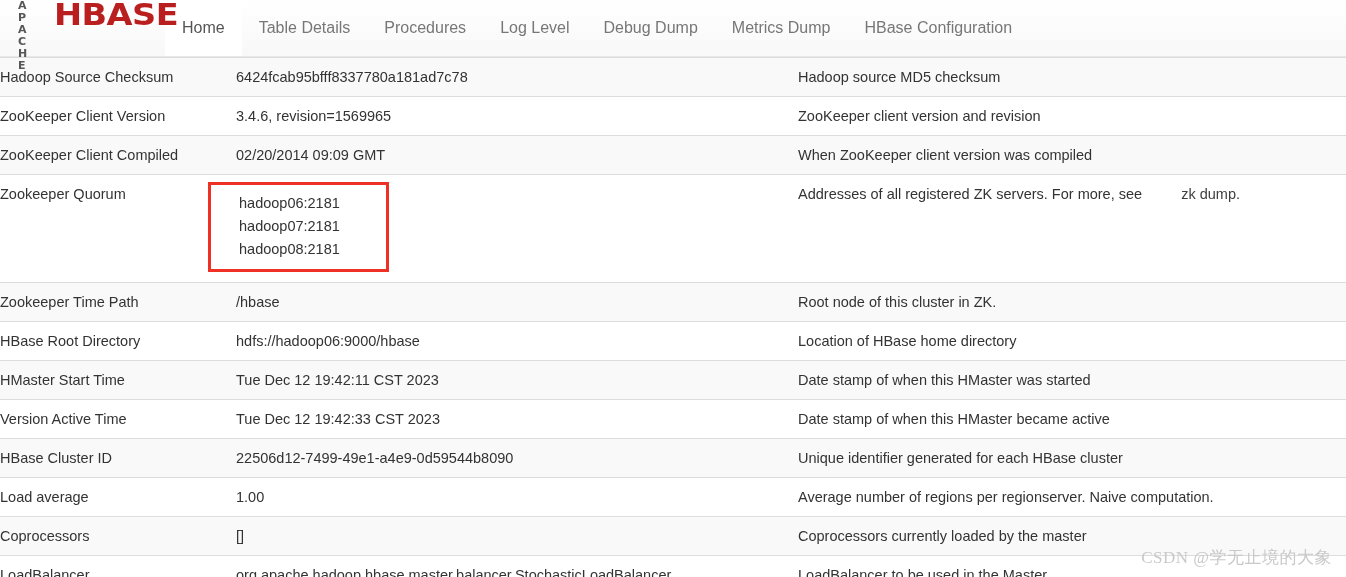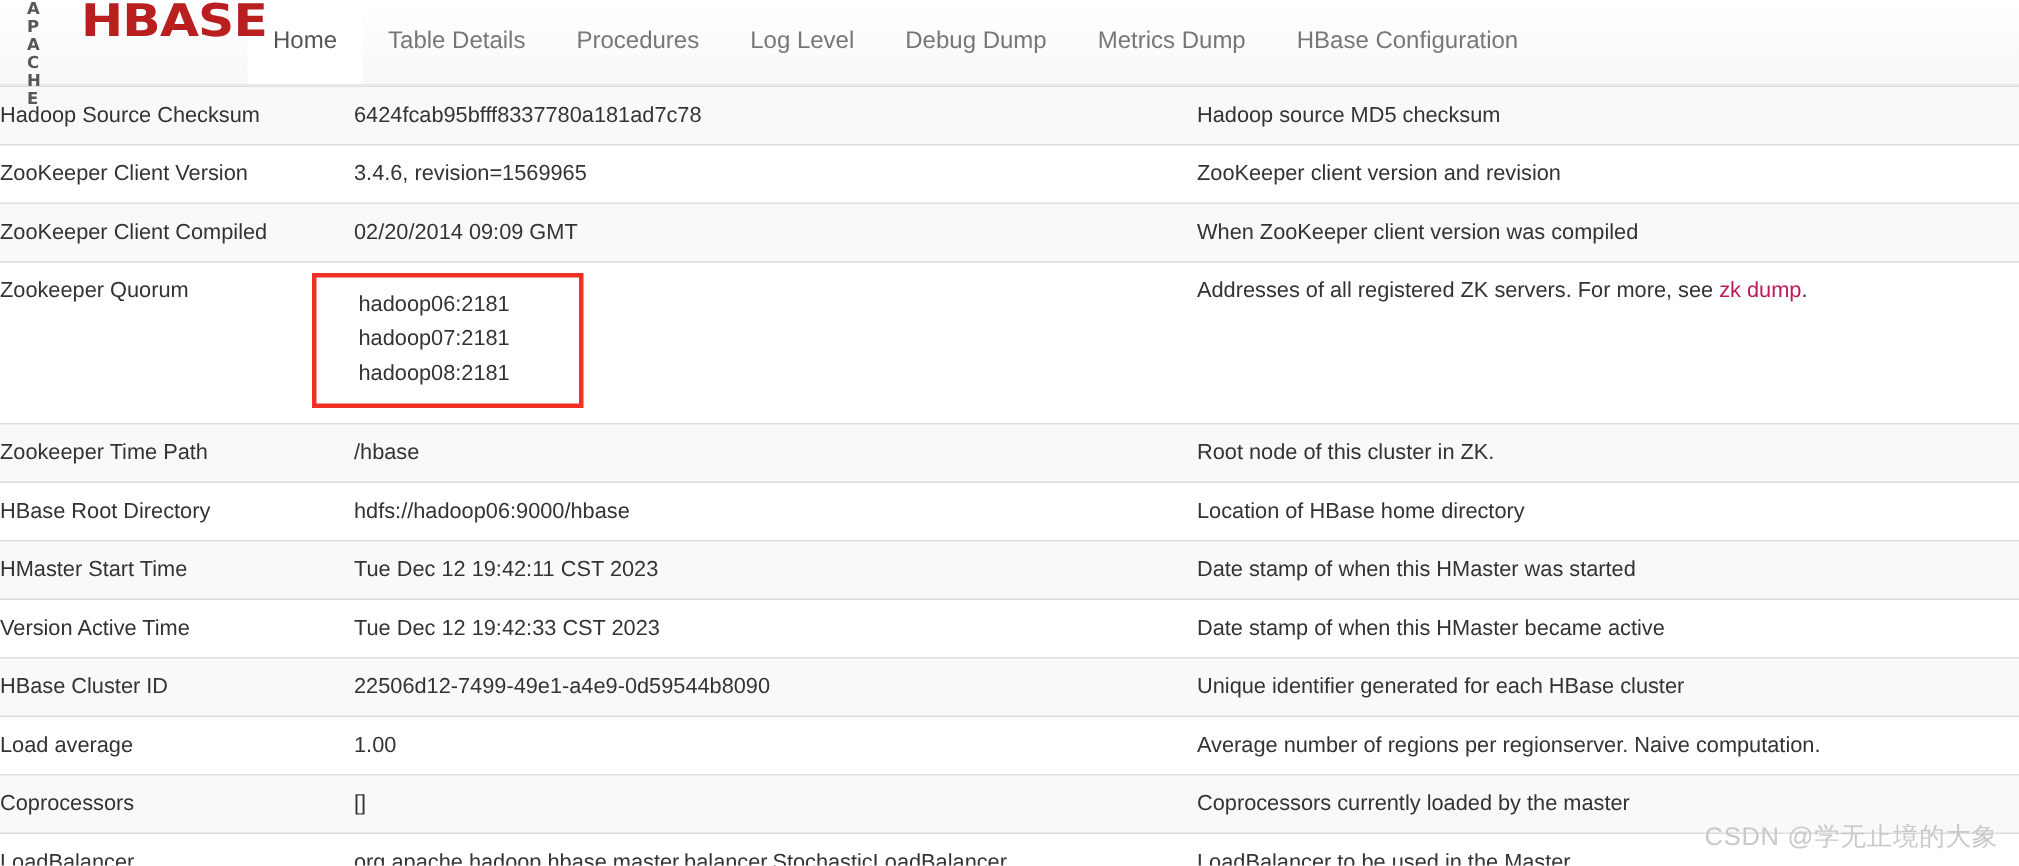--- a/index.html
+++ b/index.html
@@ -108,33 +108,34 @@
     display: inline-block;
     border: 3px solid #ee3124;
     padding: 7px 46px 8px 28px;
     margin-left: -28px;
     margin-top: -3px;
     line-height: 23px;
   }
   .quorum-line { white-space: nowrap; }
 
   .link {
-    color: #be185d;
+    color: #404040;
     text-decoration: none;
     cursor: pointer;
+    margin-left: 35px;
   }
 
   
   .watermark {
     position: absolute;
     right: 14px;
     bottom: 8px;
     font-size: 17px;
     color: #c9c9c9;
-    font-family: Liberation Sans, sans-serif;
+    font-family: Liberation Serif, serif;
     white-space: nowrap;
     letter-spacing: 0.5px;
     pointer-events: none;
   }
 </style>
 </head>
 <body>
 
 <div class="navbar">
   <div class="brand">

